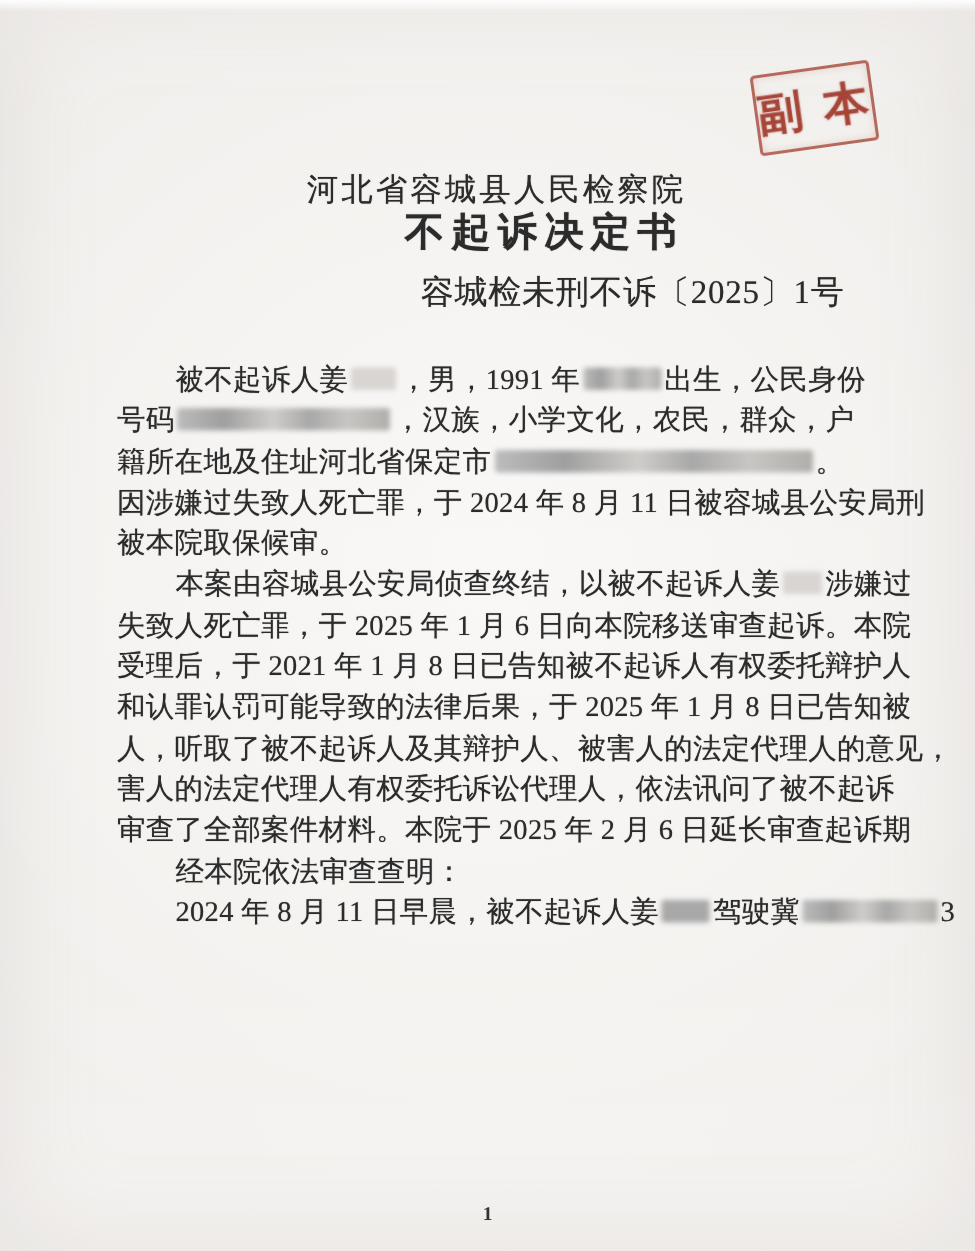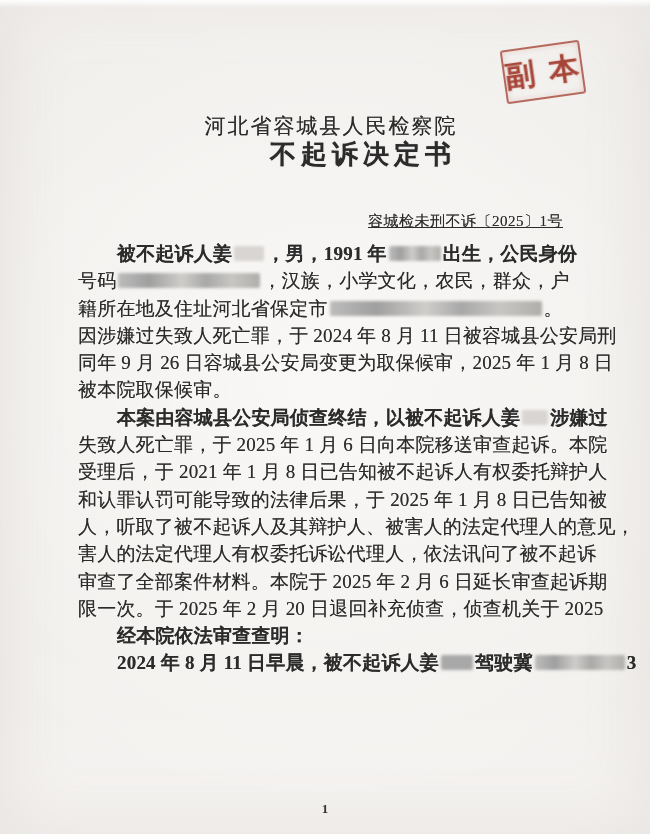--- a/index.html
+++ b/index.html
@@ -46,36 +46,35 @@
     padding-left:12px;
   }
   .doc-title {
     position:absolute; left:0; top:137px; width:650px;
     text-align:center;
     font-size:26px; font-weight:700; letter-spacing:5px;
     text-shadow:0 0 0.7px rgba(30,30,30,0.7);
     margin-left:38px;
   }
   .doc-no {
-    position:absolute; right:87px; top:212px;
-    font-size:15px; letter-spacing:0.5px;
+    position:absolute; right:87px; top:180px;
+    font-size:22px; letter-spacing:0.5px;
     text-shadow:0 0 0.5px rgba(40,40,40,0.6);
-    text-decoration:underline;
   }
   .doc-body {
     position:absolute; left:78px; top:240px; width:502px;
   }
   .line {
     height:27.3px; line-height:27.3px;
     font-size:19px;
     white-space:nowrap;
     letter-spacing:0.2px;
     text-shadow:0 0 0.6px rgba(40,40,40,0.6);
   }
-  .line.indent { padding-left:39px;font-weight:bold; }
+  .line.indent { padding-left:39px; }
   .redact {
     display:inline-block;
     height:15px;
     border-radius:2px;
     margin:0 2px;
     vertical-align:-1px;
     filter:blur(1.8px);
   }
   .r-dark  { background:#a8a8a8; }
   .r-light { background:#d8d5d2; }
@@ -99,28 +98,26 @@
 
   <div class="org">河北省容城县人民检察院</div>
   <div class="doc-title">不起诉决定书</div>
   <div class="doc-no">容城检未刑不诉〔2025〕1号</div>
 
   <div class="doc-body">
       <div class="line indent"><span>被不起诉人姜</span><span class="redact r-light" style="width: 30px;"></span><span>，男，1991 年</span><span class="redact r-mixed" style="width: 52px;"></span><span>出生，公民身份</span></div>
       <div class="line"><span>号码</span><span class="redact r-mixed" style="width: 142px;"></span><span>，汉族，小学文化，农民，群众，户</span></div>
       <div class="line"><span>籍所在地及住址河北省保定市</span><span class="redact r-mixed" style="width: 212px;"></span><span>。</span></div>
       <div class="line"><span>因涉嫌过失致人死亡罪，于 2024 年 8 月 11 日被容城县公安局刑</span></div>
-      <div class="line"><span>同年 9 月 26 日容城县公安局变更为取保候审，2025 年 1 月 8 日</span></div>
       <div class="line"><span>被本院取保候审。</span></div>
       <div class="line indent"><span>本案由容城县公安局侦查终结，以被不起诉人姜</span><span class="redact r-light" style="width: 26px;"></span><span>涉嫌过</span></div>
       <div class="line"><span>失致人死亡罪，于 2025 年 1 月 6 日向本院移送审查起诉。本院</span></div>
       <div class="line"><span>受理后，于 2021 年 1 月 8 日已告知被不起诉人有权委托辩护人</span></div>
       <div class="line"><span>和认罪认罚可能导致的法律后果，于 2025 年 1 月 8 日已告知被</span></div>
       <div class="line"><span>人，听取了被不起诉人及其辩护人、被害人的法定代理人的意见，</span></div>
       <div class="line"><span>害人的法定代理人有权委托诉讼代理人，依法讯问了被不起诉</span></div>
       <div class="line"><span>审查了全部案件材料。本院于 2025 年 2 月 6 日延长审查起诉期</span></div>
-      <div class="line"><span>限一次。于 2025 年 2 月 20 日退回补充侦查，侦查机关于 2025</span></div>
       <div class="line indent"><span>经本院依法审查查明：</span></div>
       <div class="line indent"><span>2024 年 8 月 11 日早晨，被不起诉人姜</span><span class="redact r-dark" style="width: 32px;"></span><span>驾驶冀</span><span class="redact r-mixed" style="width: 90px;"></span><span>3</span></div>
     </div>
 
   <div class="page-num">1</div>
 </div>
 
 </body></html>

